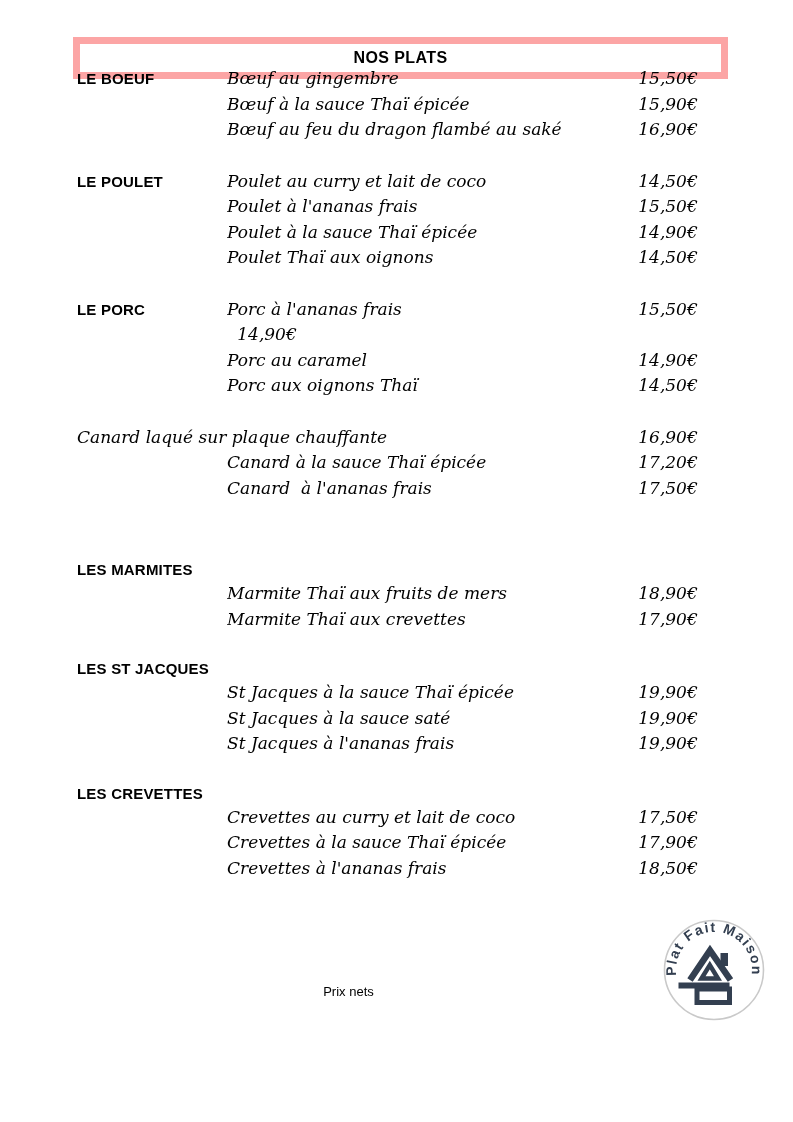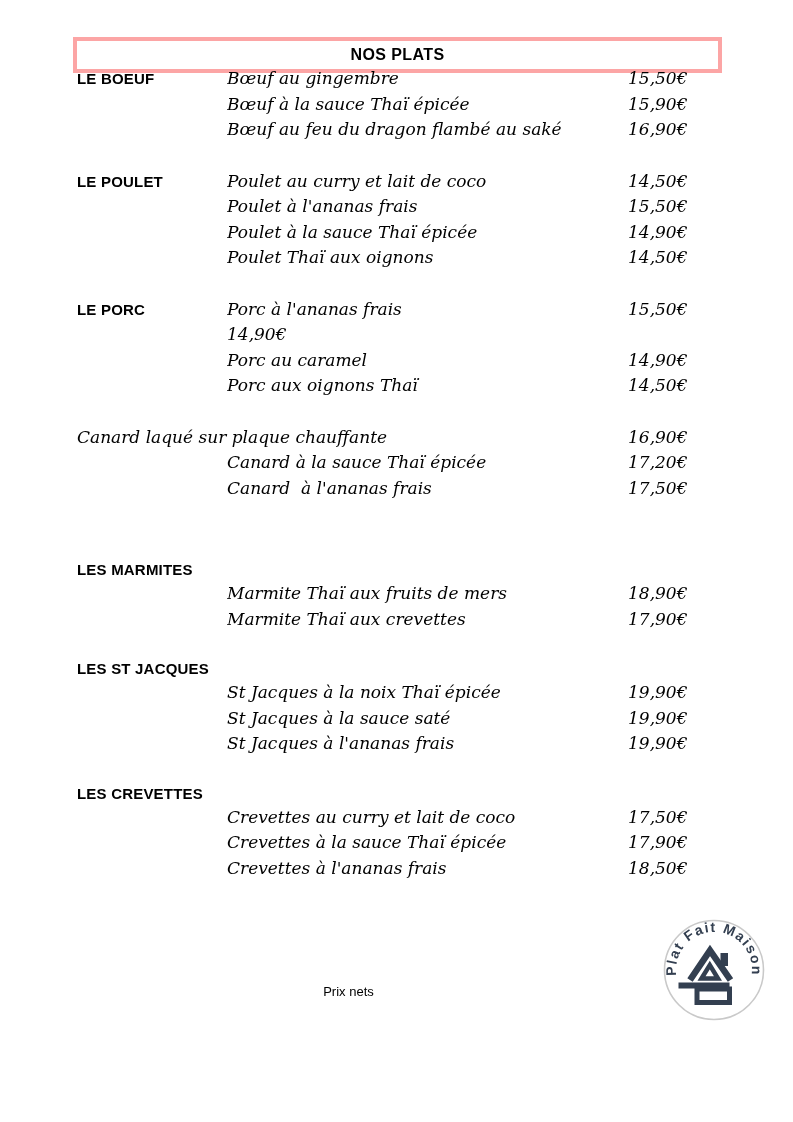--- a/index.html
+++ b/index.html
@@ -8,21 +8,21 @@
     background:#ffffff;
     position:relative;
     overflow:hidden;
     font-family:"Liberation Sans",sans-serif;
     color:#000;
   }
   
   .title-box{
     position:absolute;left:73px;top:37px;
     width:641px;height:28px;
-    border:4px solid #fca5a5;
+    border:7px solid #fca5a5;
     background:#fff;
     display:flex;align-items:center;justify-content:center;
   }
   .title-text{
     font-weight:bold;font-size:16px;letter-spacing:.4px;
     font-family:"Liberation Sans",sans-serif;
   }
   
   #sections{
     position:absolute;left:77px;top:66px;width:631px;
@@ -40,21 +40,21 @@
   .stacked-label{line-height:22px;height:22px;}
   .dish{
     flex:1;
     font-family:"DejaVu Serif",serif;
     font-style:italic;
     font-size:17px;
     white-space:pre;
     overflow:hidden;
   }
   .price{
-    flex:none;width:80px;text-align:left;
+    flex:none;width:80px;text-align:center;
     font-family:"DejaVu Serif",serif;
     font-style:italic;
     font-size:17px;
   }
   
   .footer{
     position:absolute;left:0;top:984px;width:697px;
     text-align:center;font-size:13px;
     font-family:"Liberation Sans",sans-serif;
   }
@@ -167,21 +167,21 @@
         <div class="row">
           <div class="sec-label cell-label"></div>
           <div class="dish">Marmite Thaï aux crevettes</div>
           <div class="price">17,90€</div>
         </div>
       </div>
       <div class="section">
         <div class="sec-label stacked-label">LES ST JACQUES</div>
         <div class="row">
           <div class="sec-label cell-label"></div>
-          <div class="dish">St Jacques à la noix Thaï épicée</div>
+          <div class="dish">St Jacques à la sauce Thaï épicée</div>
           <div class="price">19,90€</div>
         </div>
         <div class="row">
           <div class="sec-label cell-label"></div>
           <div class="dish">St Jacques à la sauce saté</div>
           <div class="price">19,90€</div>
         </div>
         <div class="row">
           <div class="sec-label cell-label"></div>
           <div class="dish">St Jacques à l'ananas frais</div>

